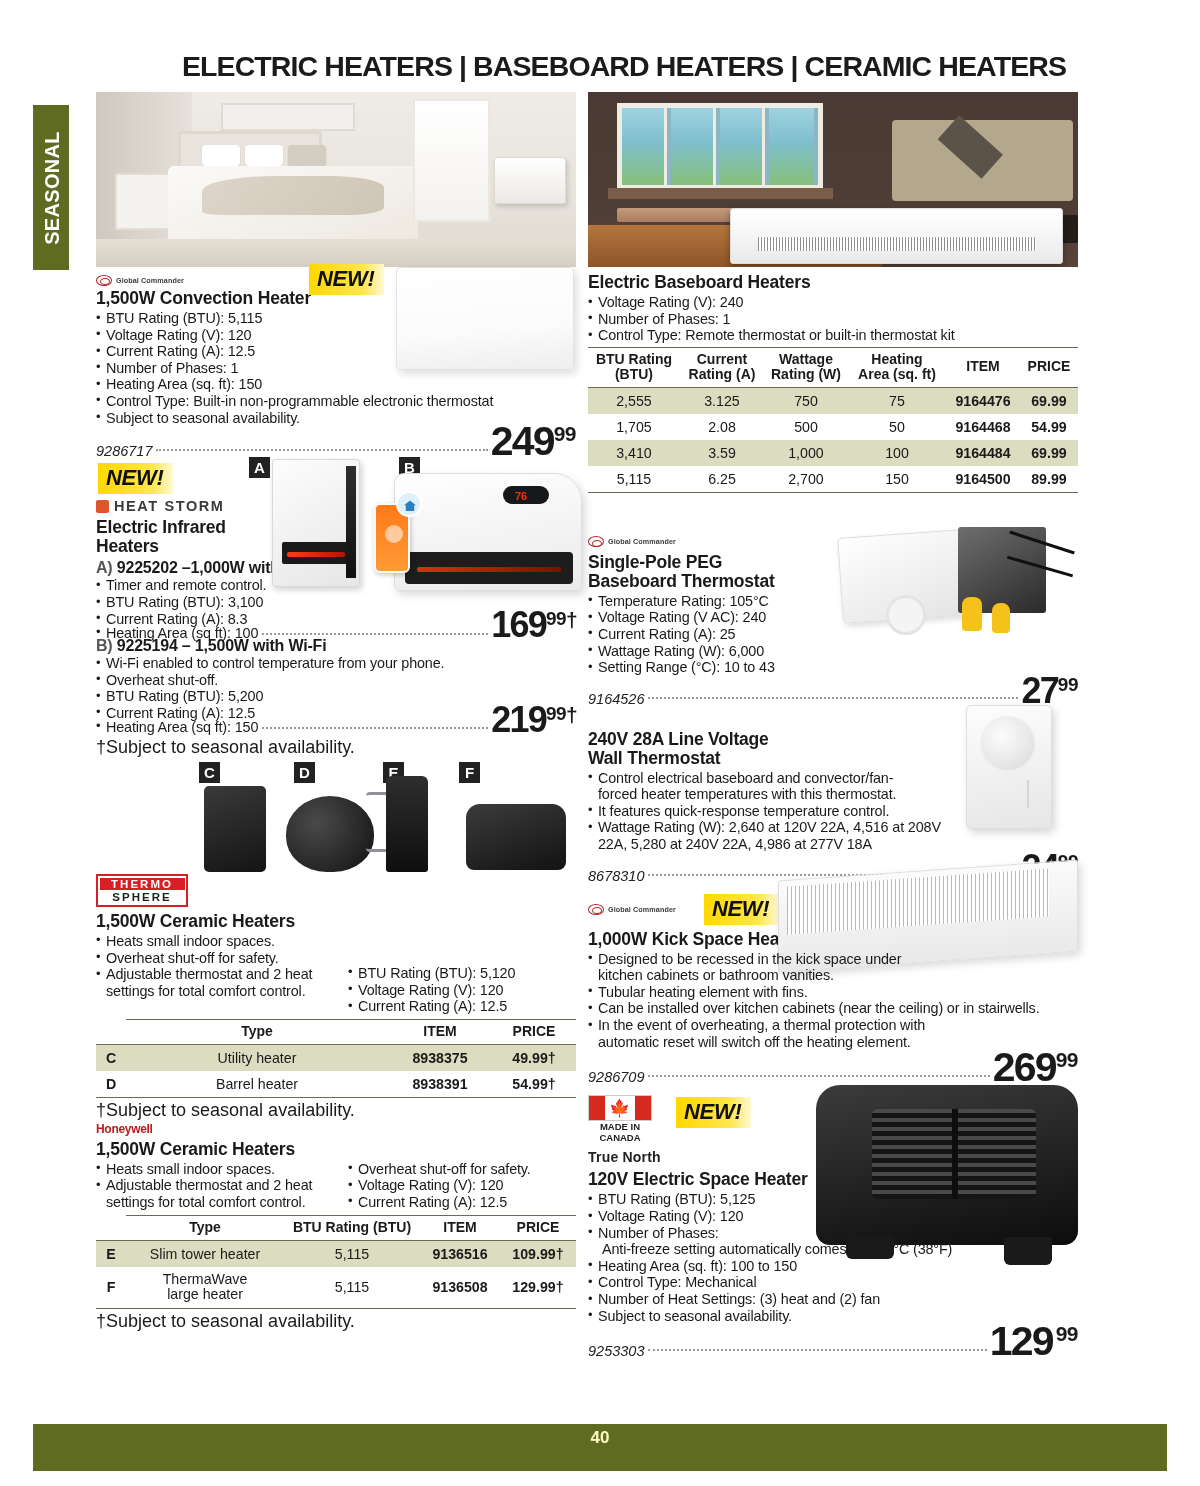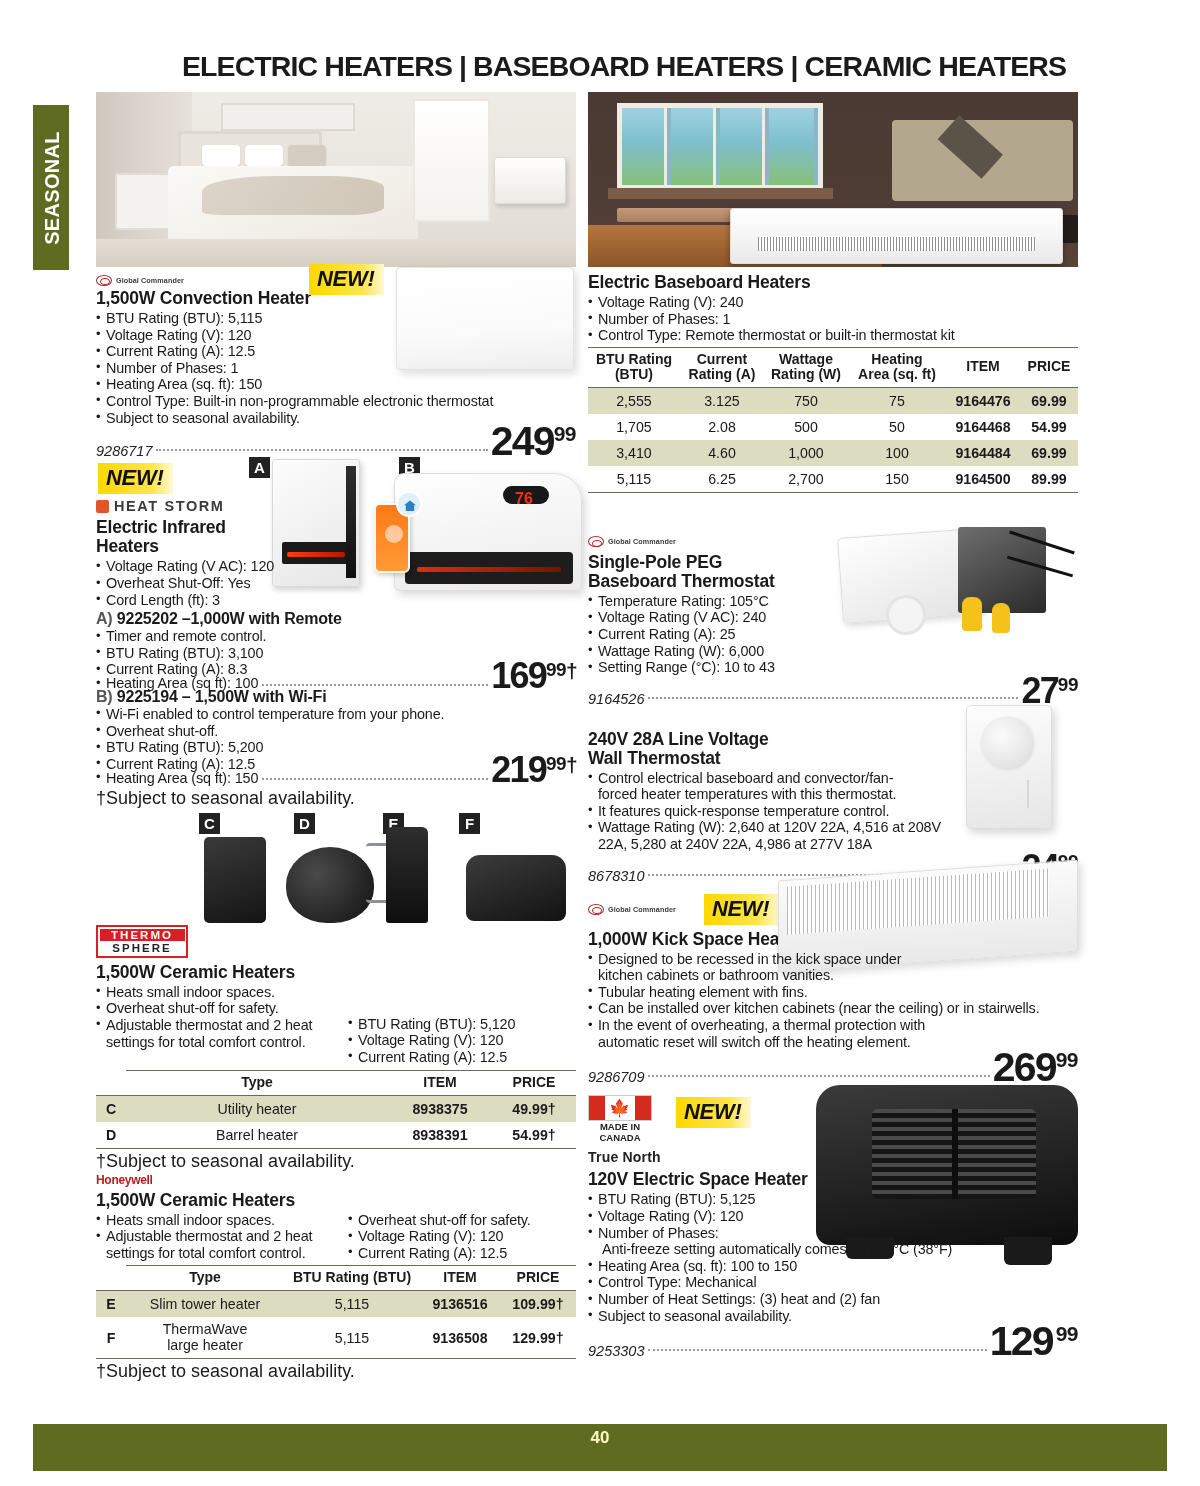--- a/index.html
+++ b/index.html
@@ -234,45 +234,40 @@
     <div class="ph ph-infra-a" style="left:176px;top:-4px;width:88px;height:128px;box-shadow:2px 3px 6px rgba(0,0,0,.18);">
       <div style="position:absolute;left:9px;bottom:22px;width:68px;height:22px;background:#1a1a1a;border-radius:2px;"></div>
       <div style="position:absolute;left:14px;bottom:29px;width:58px;height:5px;background:linear-gradient(90deg,#ff3b10,#b71500);border-radius:2px;"></div>
       <div style="position:absolute;right:3px;top:6px;width:10px;height:112px;background:linear-gradient(180deg,#2e2e2e,#101010);"></div>
     </div>
     
     <div class="ph" style="left:298px;top:10px;width:188px;height:118px;background:linear-gradient(170deg,#ffffff,#eceaea);border:1px solid #dedede;border-radius:10px 28px 6px 6px;box-shadow:3px 4px 8px rgba(0,0,0,.15);">
       <div style="position:absolute;left:10px;bottom:6px;width:168px;height:32px;background:#1d1d1d;border-radius:4px;"></div>
       <div style="position:absolute;left:22px;bottom:18px;width:144px;height:5px;background:linear-gradient(90deg,#d9310c,#7a1100);border-radius:2px;"></div>
       <div style="position:absolute;left:108px;top:12px;width:46px;height:18px;background:#17181a;border-radius:9px;"></div>
-      <div style="position:absolute;left:120px;top:16px;color:#ff2d00;font-size:16px;font-weight:bold;">76</div>
+      <div style="position:absolute;left:120px;top:16px;color:#ff2d00;font-size:11px;font-weight:bold;">76</div>
     </div>
     
     <div class="ph" style="left:278px;top:40px;width:36px;height:70px;background:linear-gradient(180deg,#ff7a18,#ff9b35);border:2px solid #fafafa;border-radius:6px;box-shadow:1px 2px 5px rgba(0,0,0,.22);">
       <div style="position:absolute;left:9px;top:20px;width:18px;height:18px;background:rgba(255,255,255,.55);border-radius:50%;"></div>
     </div>
     <div class="ph" style="left:300px;top:28px;width:26px;height:26px;background:#dff0fb;border:2px solid #fff;border-radius:50%;">
       <div style="position:absolute;left:6px;top:7px;width:12px;height:11px;background:#2e7fc1;clip-path:polygon(50% 0,100% 45%,85% 45%,85% 100%,15% 100%,15% 45%,0 45%);"></div>
     </div>
 
     <span class="new-badge" style="margin-left:2px;">NEW!</span>
 
     <div class="hs-logo" style="margin-top:4px;">
       <span class="hs-mark"></span>
       <span class="hs-text">HEAT STORM</span>
     </div>
 
     <h2 class="prod-title" style="margin-top:3px;">Electric Infrared</h2>
     <h2 class="prod-title" style="margin-top:-3px;">Heaters</h2>
 
-    <ul class="specs">
-      <li>Voltage Rating (V AC): 120</li>
-      <li>Overheat Shut-Off: Yes</li>
-      <li>Cord Length (ft): 3</li>
-    </ul>
 
     <div class="variant-head">
       <span class="ltr">A)</span>
       <span>9225202 –1,000W with Remote</span>
     </div>
     <ul class="specs">
       <li>Timer and remote control.</li>
       <li>BTU Rating (BTU): 3,100</li>
       <li>Current Rating (A): 8.3</li>
     </ul>
@@ -475,21 +470,21 @@
         <tr>
           <td>1,705</td>
           <td>2.08</td>
           <td>500</td>
           <td>50</td>
           <td class="b">9164468</td>
           <td class="b">54.99</td>
         </tr>
         <tr class="alt">
           <td>3,410</td>
-          <td>4.60</td>
+          <td>3.59</td>
           <td>1,000</td>
           <td>100</td>
           <td class="b">9164484</td>
           <td class="b">69.99</td>
         </tr>
         <tr class="last">
           <td>5,115</td>
           <td>6.25</td>
           <td>2,700</td>
           <td>150</td>

